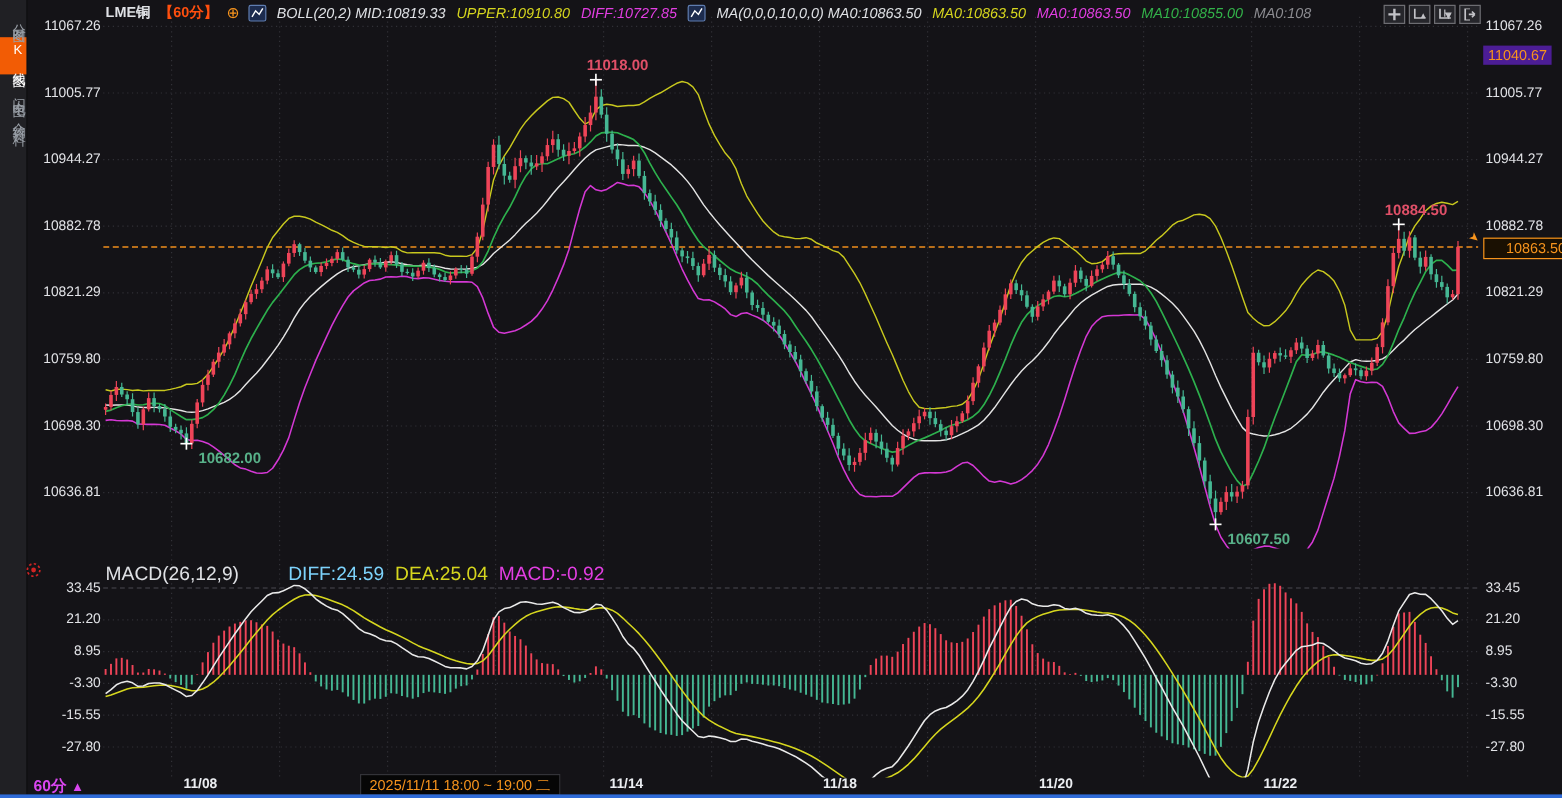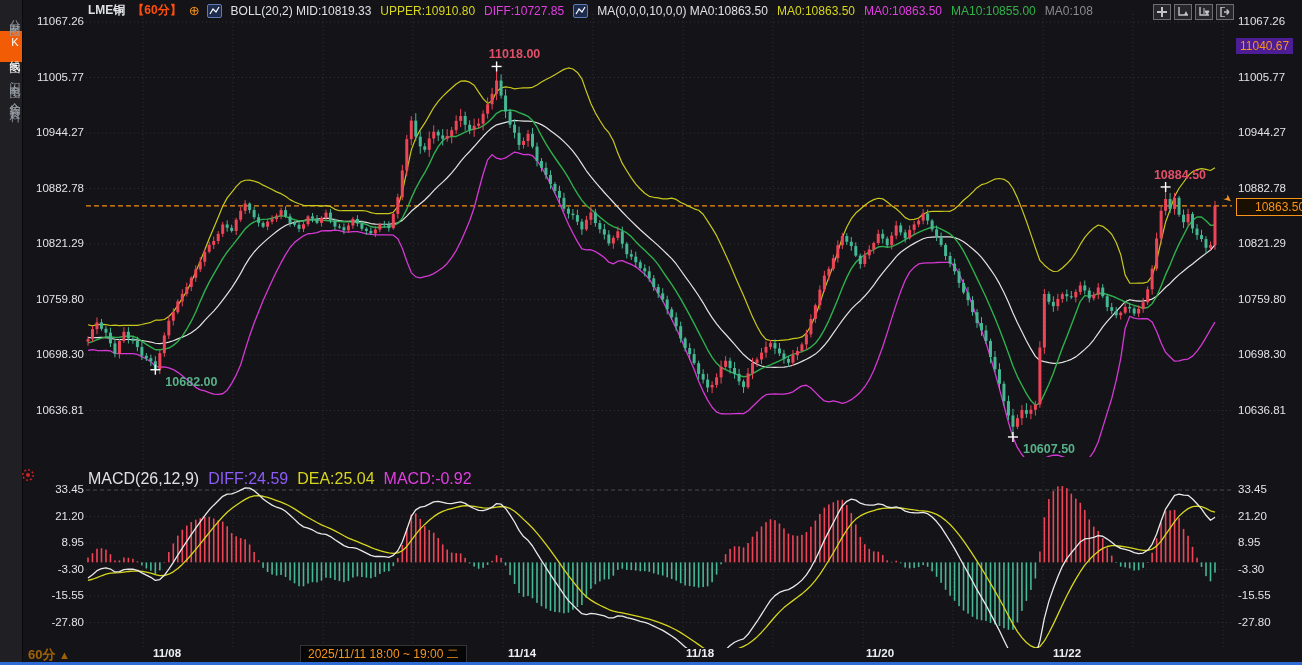--- a/index.html
+++ b/index.html
@@ -22,21 +22,21 @@
   .win-icon{width:16px;height:14px;background:#26262b;border:1px solid #6d6d72;display:flex;align-items:center;justify-content:center;cursor:pointer;}
   
   .macd-header{position:absolute;left:88px;top:470px;z-index:6;display:flex;gap:9px;font-size:16px;white-space:nowrap;}
   .live-dot{position:absolute;left:21px;top:468px;z-index:6;}
   
   .badge{position:absolute;z-index:6;font-size:12px;padding:1px 4px;color:#f7941d;background:#4c1d95;}
   .badge-upper{left:1236px;top:38px;}
   .badge-current{left:1236px;top:198px;border:1px solid #f7941d;background:#1a1002;padding-left:18px;}
   .badge-arrow{position:absolute;left:1224px;top:193px;color:#f7941d;font-size:10px;z-index:6;transform:rotate(40deg);}
   
-  .footer-period{position:absolute;left:28px;top:646px;color:#a16207;font-size:13px;font-weight:bold;z-index:6;cursor:pointer;}
+  .footer-period{position:absolute;left:28px;top:646px;color:#d946ef;font-size:13px;font-weight:bold;z-index:6;cursor:pointer;}
   .footer-period .tri{font-size:11px;}
   .datebox{position:absolute;left:300px;top:645px;background:#060606;border:1px solid #333338;color:#f7941d;
            font-size:12px;padding:0 7px;line-height:16px;z-index:6;}
   .watermark{position:absolute;right:26px;bottom:6px;font-family:"Liberation Serif","DejaVu Serif",serif;
              font-weight:bold;font-size:40px;color:#caccd2;z-index:7;letter-spacing:1px;}
   .bottom-strip{position:absolute;left:0;bottom:0;width:100%;height:3px;background:#2f6bd7;z-index:8;}
   #chart{position:absolute;left:0;top:0;z-index:1;}
 </style>
 </head>
 <body>
@@ -897,21 +897,21 @@
         <rect x="1214.19" y="562.3612244897959" width="1.6" height="10.261038971140806" fill="#45b793"></rect>
         <polyline points="88,580.3900194685518 92.49,579.246850810112 96.98,577.5350871658136 101.47,575.763258525499 105.96000000000001,574.1654417825206 110.45,573.1427610734446 114.94,572.9042804277258 119.43,572.6634030461045 123.92,572.0536368231651 128.41,571.478823576355 132.9,571.0299831149584 137.39,570.8986628475636 141.88,571.2842173143441 146.37,572.0472537176472 150.86,573.0987812597988 155.35000000000002,574.5658756354561 159.84,575.5692212749478 164.32999999999998,575.5176461159988 168.82,574.218146218873 173.31,571.8518596397716 177.8,568.5073318555576 182.29000000000002,564.4203722848108 186.78,559.814781046319 191.27,554.7802150213047 195.76,549.4393917228149 200.25,543.9229143362467 204.74,538.2462421179744 209.23000000000002,532.5572743934326 213.72,527.0784325618439 218.21,521.8253240330919 222.70000000000002,516.7224304217178 227.19,512.2100325359879 231.68,508.5416760360388 236.17000000000002,505.2853791174395 240.66,502.24937559194507 245.15,499.3683126849394 249.64000000000001,497.13073080816724 254.13,495.83627198420095 258.62,495.5677721408146 263.11,496.25477362919736 267.6,497.46174337219077 272.09000000000003,498.9846482204745 276.58000000000004,500.6367035392636 281.07000000000005,502.21119336984293 285.56,504.03292441470353 290.05,506.29248849056853 294.54,508.90875344993435 299.03,511.88998734140506 303.52,514.8822247704 308.01,517.5341147177228 312.5,520.0170389838144 316.99,522.5248896513318 321.48,524.812053231578 325.97,526.7315833263805 330.46000000000004,528.7020932605931 334.95000000000005,530.9084973914524 339.44,533.2462733349828 343.93,535.7289033583453 348.42,538.0500880980715 352.91,539.9501436493415 357.40000000000003,541.7091155887241 361.89,543.5381940616257 366.38,545.439954367954 370.87,547.4218771448425 375.36,549.2388790883751 379.85,550.6776726940643 384.34000000000003,551.8585808712731 388.83000000000004,552.9665326606454 393.32,553.4476583645799 397.81,552.8937456464258 402.3,550.7186857730484 406.79,546.4693368528339 411.28000000000003,540.4697263410634 415.77000000000004,534.3511527656865 420.26,528.9151264392272 424.75,524.3995066612662 429.24,520.3504659860046 433.73,516.6455957246837 438.22,513.5957458547607 442.71000000000004,511.3513821158974 447.20000000000005,509.7456418257794 451.69,508.5203593399595 456.18,507.36260668144706 460.67,506.2482855064015 465.16,505.6816719679134 469.65000000000003,505.8106800791451 474.14000000000004,506.34359781877487 478.63,507.1462731691652 483.12,507.82346547610734 487.61,508.14666079236275 492.1,507.9563439791284 496.59000000000003,507.0714890214162 501.08000000000004,506.49774413503604 505.57,506.88619829728685 510.06,508.4844817751076 514.55,511.19262207993916 519.04,515.0367573649141 523.53,519.3471362362149 528.02,523.5477893731713 532.51,528.0365538646747 537,533.0974056231662 541.49,538.582777424613 545.98,544.371508596271 550.47,550.4332377334658 554.96,556.6378606958065 559.45,562.8897287629508 563.94,569.2546327879593 568.4300000000001,575.5316499015948 572.9200000000001,581.4494167377953 577.4100000000001,587.0412815718392 581.9000000000001,592.3740956676291 586.3900000000001,596.8273823159686 590.88,600.1391215433679 595.37,602.8812742050402 599.86,605.2657667797515 604.35,607.4051379079303 608.84,609.5187215558158 613.33,611.182637753558 617.82,612.1187115580628 622.3100000000001,612.9095089741539 626.8000000000001,613.8515295611816 631.2900000000001,614.8157519148583 635.78,615.8391006951813 640.27,616.950938070473 644.76,618.0547412663079 649.25,619.2371534599956 653.74,620.6089058292337 658.23,622.1355024659646 662.72,623.7799498027559 667.21,625.6464173235709 671.7,627.7175481526201 676.19,629.9980144684291 680.6800000000001,632.6053884106337 685.1700000000001,635.4894234991282 689.6600000000001,638.4554316499876 694.15,641.4938671092467 698.64,644.6472425742545 703.13,647.738025932242 707.62,650.7350847889026 712.11,653.2157447282988 716.6,654.7469032116583 721.09,654.9874981080952 725.58,653.9635902811328 730.07,652.2701318209604 734.5600000000001,650.2671520148267 739.0500000000001,648.2640226415858 743.5400000000001,646.3859479420726 748.0300000000001,643.9675065693165 752.52,640.7579016197675 757.01,636.9039101501162 761.5,632.4176770456052 765.99,627.3899417365103 770.48,621.9933374846967 774.97,616.7168693582886 779.46,611.8598742890514 783.95,607.6144157282578 788.44,604.0164050830306 792.9300000000001,600.6317263430552 797.4200000000001,597.3117848069483 801.9100000000001,593.8750798855891 806.4000000000001,590.0860714686954 810.89,585.6252851739843 815.38,580.4009920142207 819.87,574.3343933922487 824.36,567.492756635771 828.85,560.2526647138876 833.34,552.7401480135295 837.83,544.9795622015902 842.32,537.1580703029474 846.8100000000001,529.9835645305933 851.3000000000001,523.8291714412372 855.7900000000001,519.0910899147583 860.2800000000001,515.9060927634423 864.77,513.6380229944643 869.26,511.94820051206057 873.75,510.57695265671947 878.24,509.24520648072064 882.73,508.3115846598317 887.22,508.0522830916946 891.71,507.9858136713051 896.2,507.78022803327997 900.69,507.8886227395928 905.1800000000001,508.5336231853679 909.6700000000001,509.28660722562654 914.1600000000001,509.9783652733315 918.6500000000001,510.5675269629263 923.14,510.90792907102406 927.63,511.4637517345781 932.12,512.5801804224294 936.61,514.3786940353904 941.1,516.9362938562818 945.59,520.3619831821436 950.08,524.5398780030025 954.57,529.3517405813392 959.0600000000001,534.8267937658259 963.5500000000001,540.8597389638823 968.0400000000001,547.2695529603842 972.5300000000001,554.0709963087721 977.0200000000001,561.1966712022551 981.51,568.4372552058273 986,575.759638293529 990.49,583.3292997206598 994.98,591.0802322360557 999.47,599.0284282008357 1003.96,607.263043923445 1008.45,615.6903256123098 1012.94,624.1090508829168 1017.4300000000001,631.6121756354588 1021.9200000000001,637.6792074123263 1026.41,642.4987591483368 1030.9,645.9466886115829 1035.39,647.9625927335018 1039.88,646.6016535621403 1044.37,640.9558217826559 1048.8600000000001,633.0436857969013 1053.35,624.1306798504218 1057.8400000000001,614.6394631162807 1062.33,604.9822350709776 1066.8200000000002,595.7065379570771 1071.31,587.1219505297221 1075.8000000000002,579.1561086042135 1080.29,571.710983856258 1084.7800000000002,565.1550783528124 1089.27,559.7936928669812 1093.76,555.3247001375846 1098.25,551.3947820567972 1102.74,548.367969092085 1107.23,546.5128260124585 1111.72,545.6707130120901 1116.21,545.7136340654587 1120.7,546.246108212455 1125.19,546.8763673266502 1129.68,547.6277339387445 1134.17,548.6427664832069 1138.66,549.6236938625209 1143.15,550.3104479652044 1147.64,550.3048945676532 1152.13,549.1050551597375 1156.6200000000001,546.0946651283929 1161.1100000000001,541.0861997898154 1165.6000000000001,534.6870797760927 1170.0900000000001,528.1943201177075 1174.5800000000002,521.6359562353596 1179.0700000000002,516.1194105701449 1183.56,511.9377956402159 1188.05,508.61420504570015 1192.54,506.67940334921957 1197.03,506.0922498433846 1201.52,506.6618801245603 1206.01,508.38534590132457 1210.5,510.76348729992264 1214.99,512.0461171713152 " fill="none" stroke="#d6d61e" stroke-width="1.3" stroke-linejoin="round"></polyline>
         <polyline points="88,577.9633658703772 92.49,574.6741761763528 96.98,570.6880325886195 101.47,568.6759439642412 105.96000000000001,567.7741748106066 110.45,569.0520382371404 114.94,571.9503578448509 119.43,571.6998935196189 123.92,569.6145719314075 128.41,569.1795705891147 132.9,569.2346212693722 137.39,570.3733817779844 141.88,572.8264351814662 146.37,575.0993993308598 150.86,577.304891428405 155.35000000000002,580.4342531380854 159.84,579.5826038329147 164.32999999999998,575.3113454802025 168.82,569.0201466303699 173.31,562.3867133233664 177.8,555.1292207187012 182.29000000000002,548.072534001824 186.78,541.3924160923518 191.27,534.6419509212471 195.76,528.0760985288559 200.25,521.857004789974 204.74,515.539553244885 209.23000000000002,509.80140349526556 213.72,505.16306523548917 218.21,500.81288991808344 222.70000000000002,496.31085597622206 227.19,494.16044099306805 231.68,493.86825003624216 236.17000000000002,492.2601914430425 240.66,490.1053614899674 245.15,487.84406105691664 249.64000000000001,488.1804033010788 254.13,490.65843668833577 258.62,494.4937727672691 263.11,499.0027795827286 267.6,502.2896223441644 272.09000000000003,505.0762676136096 276.58000000000004,507.2449248144199 281.07000000000005,508.50915269216034 285.56,511.31984859414587 290.05,515.3307447940285 294.54,519.3738132873975 299.03,523.8149229072881 303.52,526.8511744863794 308.01,528.1416745070143 312.5,529.9487360481808 316.99,532.5562923214014 321.48,533.9607075525628 325.97,534.4097037055902 330.46000000000004,536.5841329974437 334.95000000000005,539.7341139148896 339.44,542.5973771091043 343.93,545.6594234517955 348.42,547.334827056976 352.91,547.5503658544216 357.40000000000003,548.7450033462547 361.89,550.8545079532325 366.38,553.0469955932665 370.87,555.3495682523967 375.36,556.5068868625059 379.85,556.4328471168208 384.34000000000003,556.5822135801087 388.83000000000004,557.3983398181342 393.32,555.3721611803177 397.81,550.6780947738099 402.3,542.0184462795382 406.79,529.471941171976 411.28000000000003,516.4712842939813 415.77000000000004,509.87685846417924 420.26,507.1710211333899 424.75,506.33702754942186 429.24,504.1543032849581 433.73,501.8261146794004 438.22,501.3963463750685 442.71000000000004,502.3739271604445 447.20000000000005,503.32268066530725 451.69,503.61922939668 456.18,502.7315960473973 460.67,501.79100080621924 465.16,503.41521781396096 469.65000000000003,506.3267125240719 474.14000000000004,508.47526877729393 478.63,510.3569745707267 483.12,510.5322347038759 487.61,509.43944205738444 492.1,507.19507672619096 496.59000000000003,503.53206919056737 501.08000000000004,504.20276458951554 505.57,508.4400149462901 510.06,514.8776156863905 514.55,522.0251832992653 519.04,530.413298504814 523.53,536.588651721418 528.02,540.350401920997 532.51,545.9916118306884 537,553.340812657132 541.49,560.5242646304005 545.98,567.5264332829031 550.47,574.6801542822453 554.96,581.4563525451689 559.45,587.8972010315279 563.94,594.7142488879933 568.4300000000001,600.639718356137 572.9200000000001,605.1204840825973 577.4100000000001,609.4087409080149 581.9000000000001,613.7053520507889 586.3900000000001,614.6405289093268 590.88,613.3860784529647 595.37,613.8498848517297 599.86,614.8037370785967 604.35,615.9626224206453 608.84,617.973056147358 613.33,617.8383025445268 617.82,615.8630067760819 622.3100000000001,616.0726986385183 626.8000000000001,617.6196119092923 631.2900000000001,618.6726413295648 635.78,619.9324958164738 640.27,621.398287571639 644.76,622.4699540496481 649.25,623.9668022347461 653.74,626.0959153061862 658.23,628.241889012888 662.72,630.3577391499211 667.21,633.1122874068308 671.7,636.0020714688167 676.19,639.1198797316654 680.6800000000001,643.0348841794523 685.1700000000001,647.0255638531056 689.6600000000001,650.3194642534257 694.15,653.647608946283 698.64,657.2607444342852 703.13,660.101159364192 707.62,662.723320215545 712.11,663.1383844858839 716.6,660.8715371450958 721.09,655.9498776938433 725.58,649.8679589732833 730.07,645.4962979802707 734.5600000000001,642.2552327902916 739.0500000000001,640.2515051486221 743.5400000000001,638.8736491440197 748.0300000000001,634.2937410782922 752.52,627.9194818215716 757.01,621.4879442715112 761.5,614.472744627561 765.99,607.2790005001307 770.48,600.4069204774419 774.97,595.6109968526563 779.46,592.4318940121027 783.95,590.6325814850834 788.44,589.6243625021217 792.9300000000001,587.0930113831537 797.4200000000001,584.0320186625202 801.9100000000001,580.1282602001527 806.4000000000001,574.9300378011206 810.89,567.7821399951399 815.38,559.5038193751667 819.87,550.0679989043601 824.36,540.1262096098603 828.85,531.2922970263538 833.34,522.6900812120971 837.83,513.9372189538328 842.32,505.87210270837664 846.8100000000001,501.2855414411769 851.3000000000001,499.21159908381304 855.7900000000001,500.1387638088423 860.2800000000001,503.1661041581786 864.77,504.5657439185525 869.26,505.1889105824455 873.75,505.0919612353551 878.24,503.9182217767253 882.73,504.5770973762759 887.22,507.01507681914626 891.71,507.71993598974706 896.2,506.95788548117935 900.69,508.3222015648443 905.1800000000001,511.11362496846823 909.6700000000001,512.2985433866613 914.1600000000001,512.7453974641514 918.6500000000001,512.9241737213055 923.14,512.2695375034149 927.63,513.6870423887946 932.12,517.0458951738345 936.61,521.5727484872341 941.1,527.1666931398479 945.59,534.0647404855906 950.08,541.251457286438 954.57,548.5991908946861 959.0600000000001,556.7270065037723 963.5500000000001,564.991519756108 968.0400000000001,572.9088089463918 972.5300000000001,581.2767697023243 977.0200000000001,589.6993707761867 981.51,597.3995912201162 986,605.0491706443354 990.49,613.6079454291836 994.98,622.0839622976391 999.47,630.8212120599555 1003.96,640.2015068138826 1008.45,649.3994523677691 1012.94,657.7839519653447 1017.4300000000001,661.6246746456268 1021.9200000000001,661.9473345197961 1026.41,661.7769660923791 1030.9,659.7384064645672 1035.39,656.026209221177 1039.88,641.1578968766945 1044.37,618.3724946647185 1048.8600000000001,601.3951418538829 1053.35,588.4786560645035 1057.8400000000001,576.6745961797166 1062.33,566.353322889765 1066.8200000000002,558.6037495014754 1071.31,552.7836008203017 1075.8000000000002,547.2927409021795 1080.29,541.9304848644363 1084.7800000000002,538.9314563390298 1089.27,538.3481509236565 1093.76,537.4487292199981 1098.25,535.6751097336479 1102.74,536.2607172332362 1107.23,539.0922536939522 1111.72,542.302261010617 1116.21,545.8853182789328 1120.7,548.3760048004405 1125.19,549.3974037834307 1129.68,550.6332003871222 1134.17,552.7028966610558 1138.66,553.5474033797769 1143.15,553.0574643759386 1147.64,550.2826809774482 1152.13,544.3056975280747 1156.6200000000001,534.0531050030144 1161.1100000000001,521.0523384355055 1165.6000000000001,509.090599721202 1170.0900000000001,502.2232814841667 1174.5800000000002,495.40250070596807 1179.0700000000002,494.0532279092858 1183.56,495.21133592050023 1188.05,495.3198426676372 1192.54,498.9401965632974 1197.03,503.7436358200445 1201.52,508.94040124926323 1206.01,515.2792090083815 1210.5,520.2760528943152 1214.99,517.1766366568856 " fill="none" stroke="#e9e9e9" stroke-width="1.3" stroke-linejoin="round"></polyline>
       </g>
     </svg>
 
   <div class="header">
     <span class="hdr-symbol">LME铜</span>
     <span class="hdr-period">【60分】</span>
     <span class="settings-glyph">⊕</span>
-    <span style="display:flex;gap:9px;align-items:flex-end;">
+    <span style="display:flex;gap:9px;align-items:flex-end;font-style:italic;">
         <span class="chart-chip">
           <svg width="13" height="12">
             <path d="M2 9L5 4l3 3 3-5" stroke="#fff" stroke-width="1.2" fill="none"></path>
           </svg>
         </span>
         <span style="color: rgb(223, 225, 229);">BOLL(20,2) MID:10819.33</span>
         <span style="color: rgb(214, 214, 30);">UPPER:10910.80</span>
         <span style="color: rgb(226, 62, 226);">DIFF:10727.85</span>
         <span class="chart-chip">
           <svg width="13" height="12">
@@ -953,21 +953,21 @@
   </div>
 
   <span class="live-dot">
     <svg width="14" height="14">
         <circle cx="7" cy="7" r="5.2" fill="none" stroke="#d02424" stroke-width="1.4" stroke-dasharray="2 2"></circle>
         <circle cx="7" cy="7" r="2" fill="#d02424"></circle>
       </svg>
   </span>
   <div class="macd-header">
       <span style="color: rgb(223, 225, 229);">MACD(26,12,9)</span>
-      <span style="color: #8b5cf6;">DIFF:24.59</span>
+      <span style="color: #7dd3fc; margin-left: 32px;">DIFF:24.59</span>
       <span style="color: rgb(214, 214, 30);">DEA:25.04</span>
       <span style="color: rgb(226, 62, 226);">MACD:-0.92</span>
     </div>
 
   <div class="badge badge-upper">11040.67</div>
   <div class="badge badge-current">10863.50</div>
   <span class="badge-arrow">➤</span>
 
   <div class="footer-period">
     <span>60分</span>

